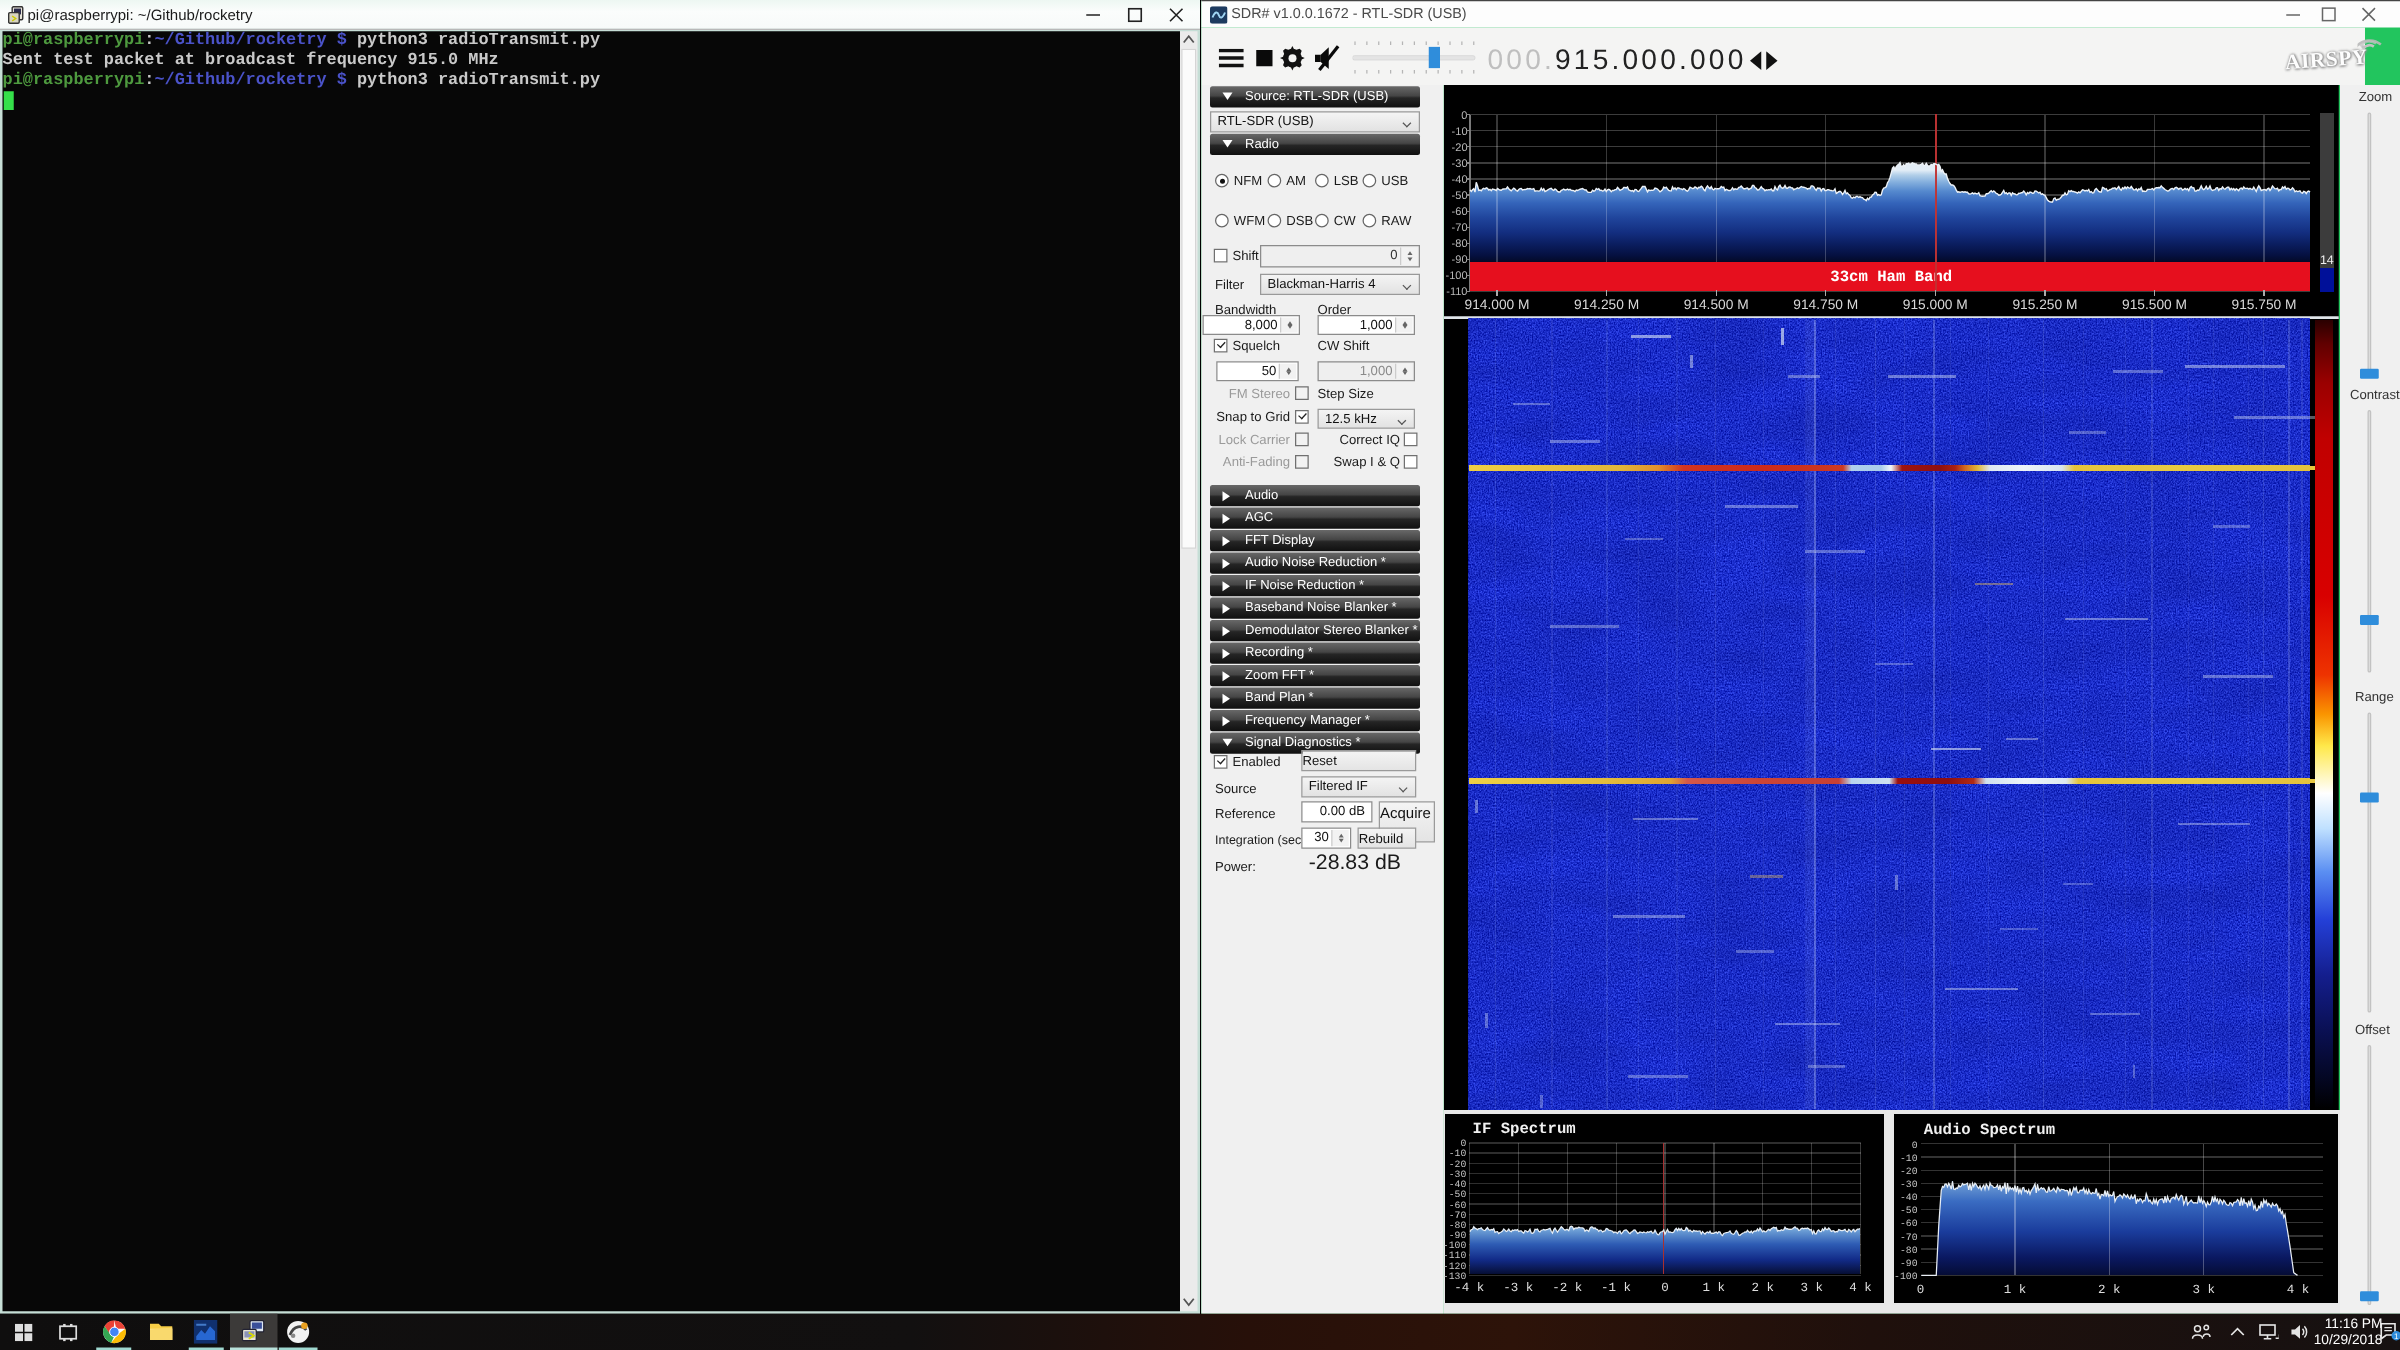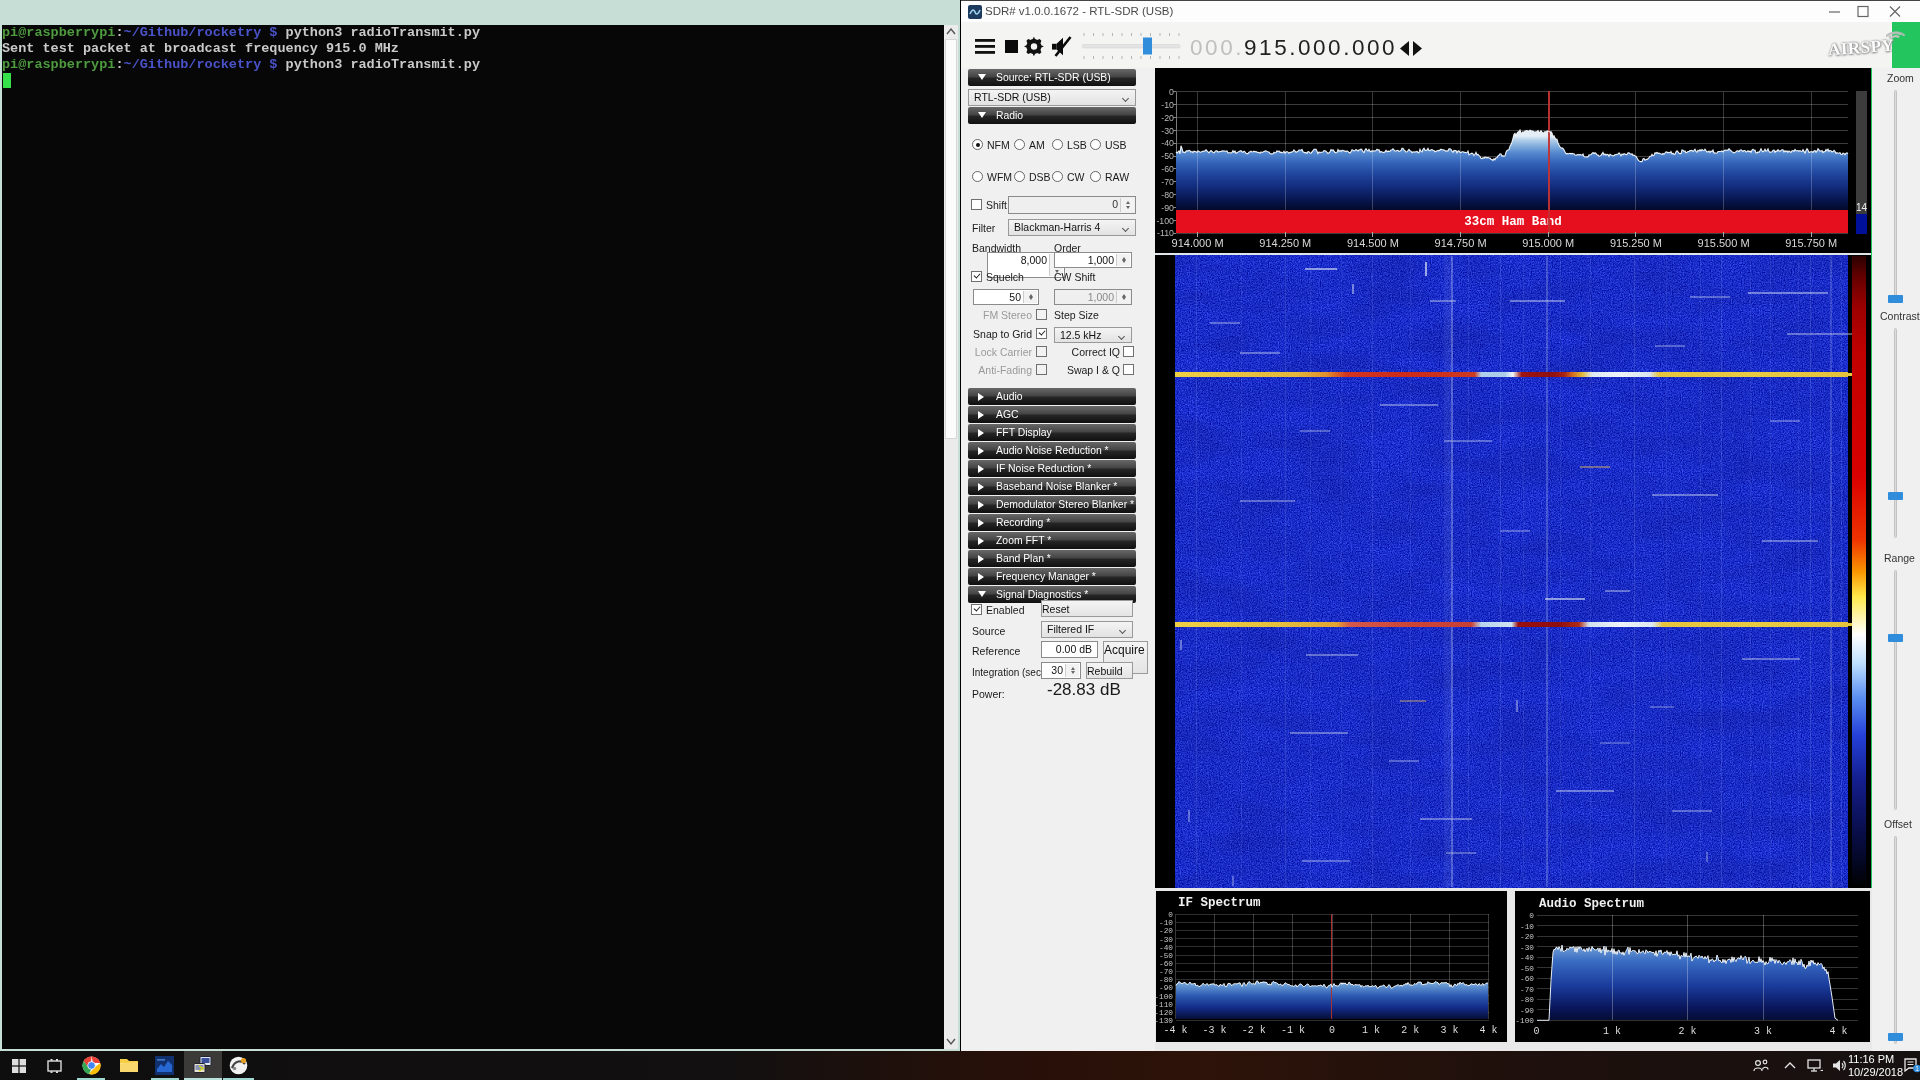--- a/index.html
+++ b/index.html
@@ -44,26 +44,46 @@
 .rb.sel:before{content:"";position:absolute;left:2.5px;top:2.5px;width:4px;height:4px;border-radius:50%;background:#111}
 .btn{position:absolute;background:linear-gradient(#f4f4f4,#e4e4e4);border:1px solid #9a9a9a;font-size:10.5px;color:#111;}
 
 .rslbl{position:absolute;font-size:10.5px;color:#333}
 .vtrack{position:absolute;width:3px;background:#dcdcdc;border:1px solid #c2c2c2;border-radius:2px}
 .vknob{position:absolute;width:15px;height:8px;background:#2f8ddb;border-radius:1px}
 
 #taskbar{left:0;top:1051px;width:1920px;height:29px;background:linear-gradient(90deg,#0f0e0e 0%,#121010 38%,#271009 52%,#2d1309 63%,#1f100c 78%,#161111 100%)}
 .tbhl{position:absolute;left:184px;top:0;width:38px;height:29px;background:#3c3a39}
 .ul{position:absolute;top:26.5px;height:2.5px;background:#9fd8d0}
-#clock{position:absolute;left:1848px;top:2px;width:58px;text-align:left;color:#fff;font-size:11px;line-height:13px}
+#clock{position:absolute;left:1848px;top:2px;width:58px;text-align:right;color:#fff;font-size:11px;line-height:13px}
 </style></head>
 <body>
 <div id="desk">
 
 <div id="term" class="abs">
+ <div id="termtitle" class="abs">
+  <svg class="abs" style="left:6px;top:4px" width="15" height="16" viewBox="0 0 16 16">
+   <rect x="4" y="1" width="9" height="11" rx="1" fill="#e8e6da" stroke="#333" stroke-width="1.2"></rect>
+   <rect x="5.5" y="2.5" width="6" height="5" fill="#2a2a4a"></rect>
+   <rect x="1" y="6" width="9" height="9" rx="1" fill="#d8d4c0" stroke="#333" stroke-width="1.2"></rect>
+   <path d="M4 9 l3 2 -3 2" stroke="#cc0" stroke-width="1.2" fill="none"></path>
+  </svg>
+  <div class="txt">pi@raspberrypi: ~/Github/rocketry</div>
+  <div class="winbtns" style="left:858px">
+   <div class="winbtn"><svg width="33" height="24">
+              <line x1="11" y1="12" x2="22" y2="12" stroke="#222" stroke-width="1.3"></line>
+            </svg></div>
+   <div class="winbtn"><svg width="33" height="24">
+              <rect x="12" y="7" width="10" height="10" fill="none" stroke="#222" stroke-width="1.3"></rect>
+            </svg></div>
+   <div class="winbtn"><svg width="33" height="24">
+              <path d="M12 7 L22 17 M22 7 L12 17" stroke="#222" stroke-width="1.3"></path>
+            </svg></div>
+  </div>
+ </div>
  <div id="termbody" class="abs"><span class="tgreen">pi@raspberrypi</span><span class="twhite">:</span><span class="tblue">~/Github/rocketry $</span><span class="twhite"> python3 radioTransmit.py</span>
 <span class="twhite">Sent test packet at broadcast frequency 915.0 MHz</span>
 <span class="tgreen">pi@raspberrypi</span><span class="twhite">:</span><span class="tblue">~/Github/rocketry $</span><span class="twhite"> python3 radioTransmit.py</span></div>
  <div id="cursor"></div>
  <div id="termscroll" class="abs">
   <svg class="abs" style="left:2px;top:3px" width="10" height="8">
           <path d="M1 6 L5 1 L9 6" fill="none" stroke="#555" stroke-width="1.4"></path>
         </svg>
   <div id="termthumb"></div>
   <svg class="abs" style="left:2px;top:1013px" width="10" height="8">
@@ -191,21 +211,21 @@
           <span class="spin"></span>
         </div>
 
   <div class="lbl" style="left:11px;top:154px">Filter</div>
   <div class="dd" style="left:47px;top:151px;width:128px;height:17px">
           <span class="v">Blackman-Harris 4</span>
         </div>
 
   <div class="lbl" style="left:11px;top:174px">Bandwidth</div>
   <div class="lbl" style="left:93px;top:174px">Order</div>
-  <div class="inp" style="left:26px;top:184px;width:78px;height:26px">
+  <div class="inp" style="left:1px;top:184px;width:78px;height:16px">
           <span class="v">8,000</span>
           <span class="spin"></span>
         </div>
   <div class="inp" style="left:93px;top:184px;width:78px;height:16px">
           <span class="v">1,000</span>
           <span class="spin"></span>
         </div>
 
   <div class="cb chk" style="left:10px;top:203px"></div>
         <div class="lbl" style="left:25px;top:203px">Squelch</div>

